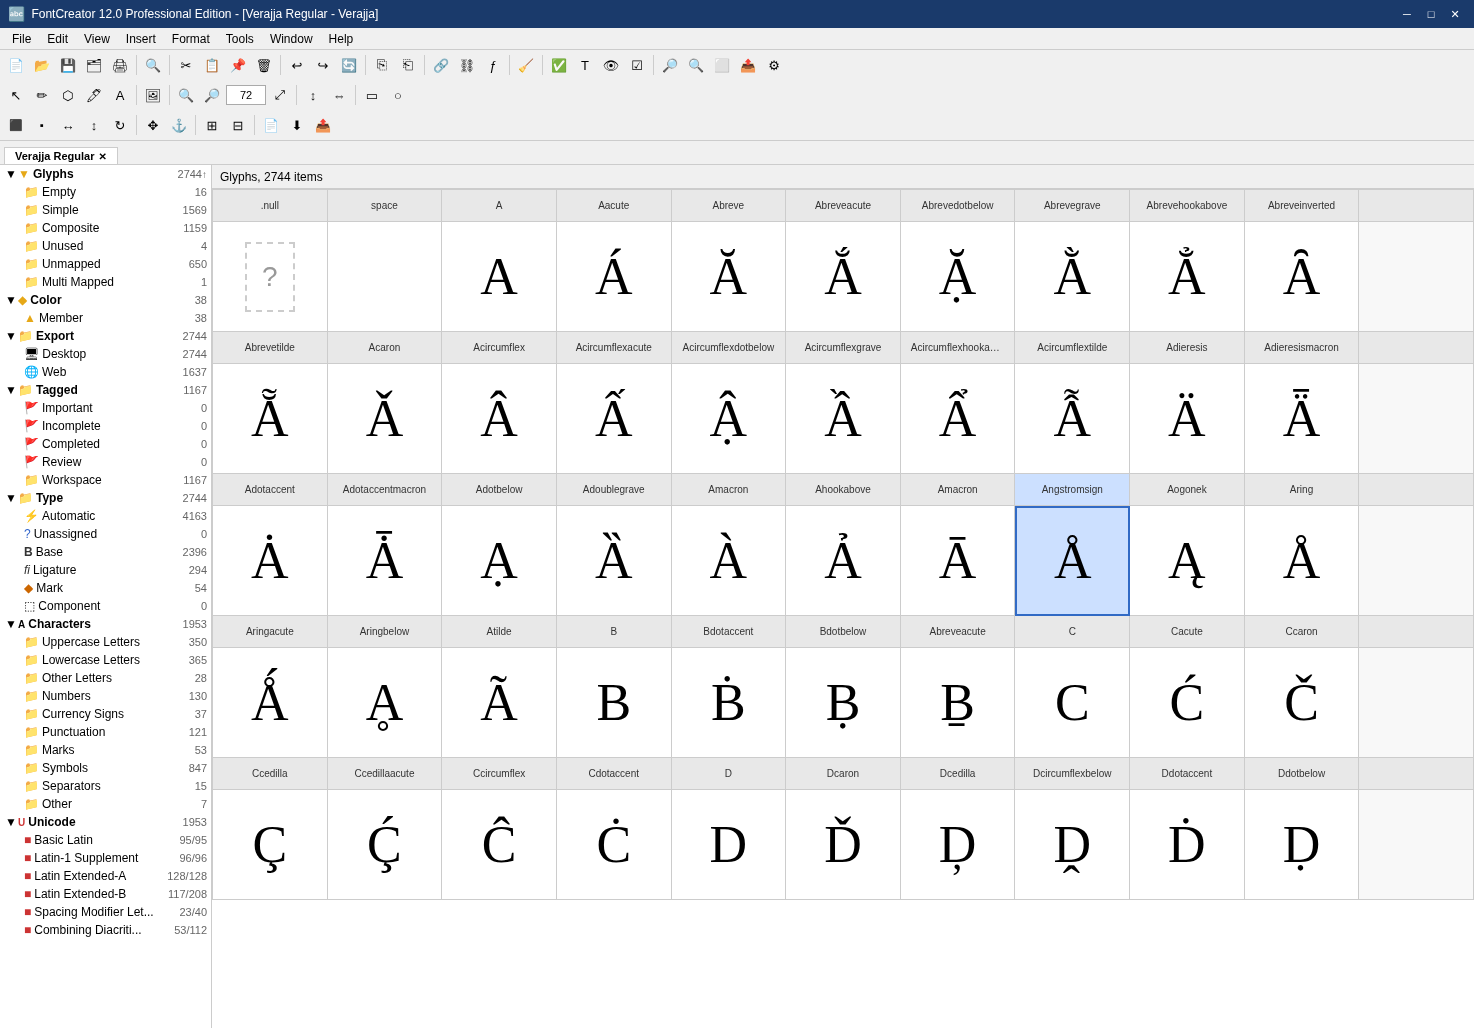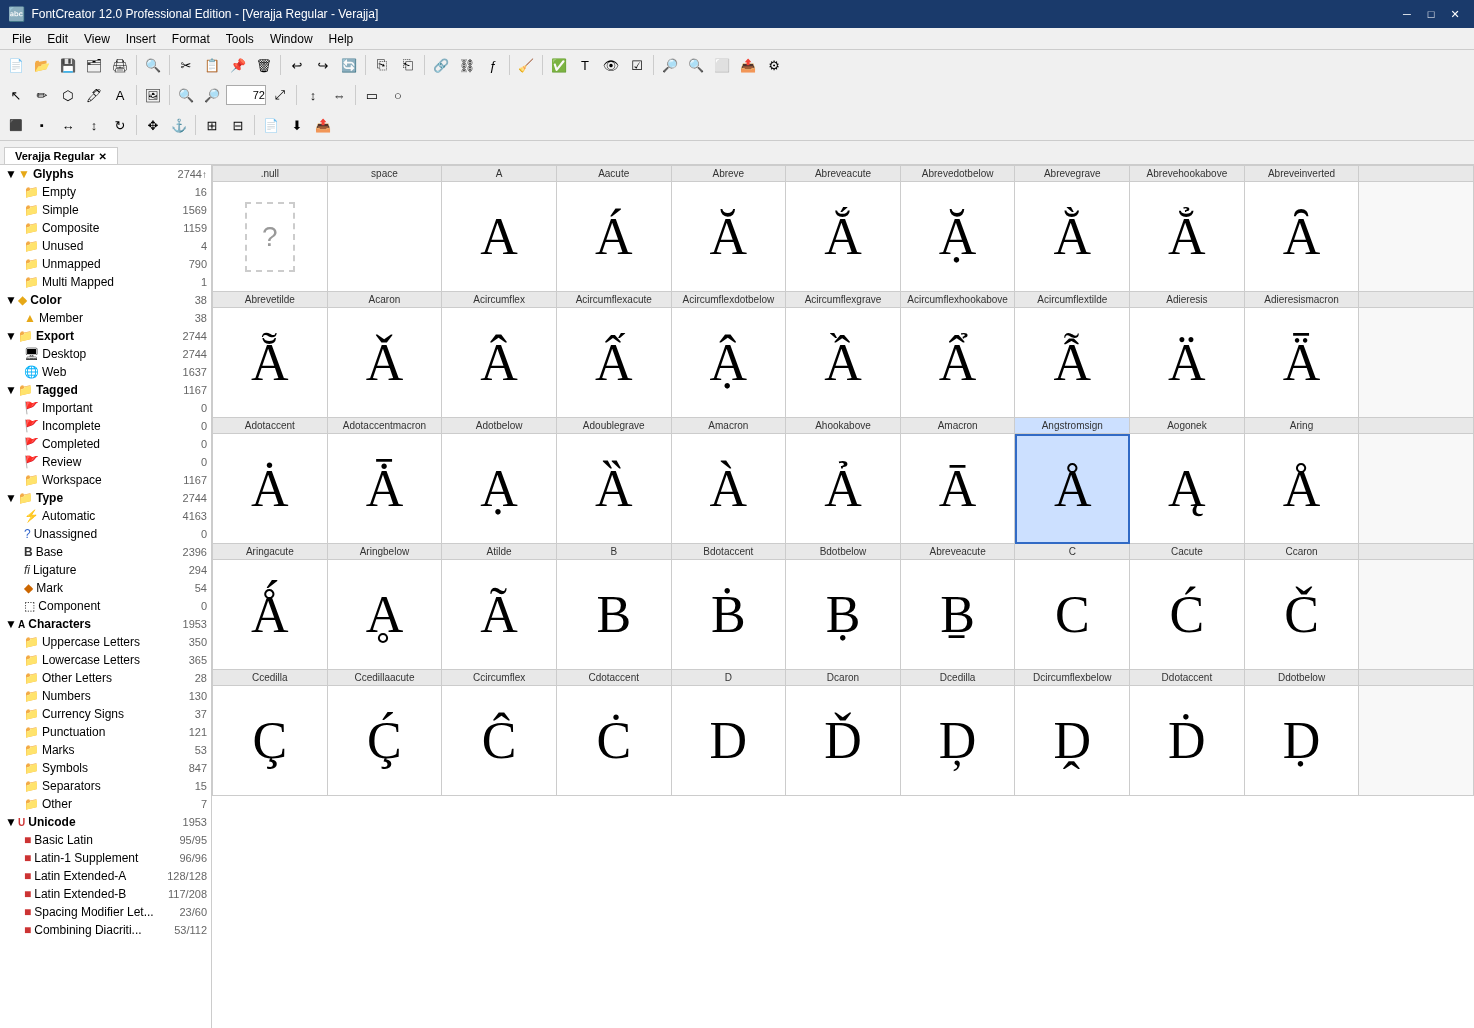--- a/index.html
+++ b/index.html
@@ -47,21 +47,21 @@
       width: 24px; height: 24px;
       display: flex; align-items: center; justify-content: center;
       cursor: pointer;
       border: 1px solid transparent;
       font-size: 13px;
       background: transparent;
     }
     .zoom-input {
       width: 40px; height: 20px;
       border: 1px solid #aaa;
-      text-align: right;
+      text-align: center;
       font-size: 11px;
     }
 
     
     .main-layout {
       display: flex;
       height: calc(1028px - 28px - 22px - 90px - 24px);
     }
 
     
@@ -139,21 +139,21 @@
     .glyph-grid {
       display: grid;
       grid-template-columns: repeat(11, 1fr);
       border-left: 1px solid #ccc;
       border-top: 1px solid #ccc;
     }
     .glyph-col-header {
       background: #e8e8e8;
       text-align: center;
       font-size: 10px;
-      padding: 2px;
+      padding: 10px;
       border-right: 1px solid #ccc;
       border-bottom: 1px solid #ccc;
       color: #333;
       overflow: hidden;
       text-overflow: ellipsis;
       white-space: nowrap;
     }
     .glyph-cell {
       border-right: 1px solid #ccc;
       border-bottom: 1px solid #ccc;
@@ -328,21 +328,21 @@
       <span class="tree-count">1159</span>
     </div>
     <div class="tree-item" style="padding-left:24px;">
       <span class="tree-icon icon-folder">📁</span>
       <span class="tree-label">Unused</span>
       <span class="tree-count">4</span>
     </div>
     <div class="tree-item" style="padding-left:24px;">
       <span class="tree-icon icon-folder">📁</span>
       <span class="tree-label">Unmapped</span>
-      <span class="tree-count">790</span>
+      <span class="tree-count">650</span>
     </div>
     <div class="tree-item" style="padding-left:24px;">
       <span class="tree-icon icon-folder">📁</span>
       <span class="tree-label">Multi Mapped</span>
       <span class="tree-count">1</span>
     </div>
 
     <div class="tree-header">
       <span class="tree-expand">▼</span>
       <span class="tree-icon" style="color:#e6a817;">◆</span>
@@ -520,30 +520,33 @@
       <span class="tree-count">128/128</span>
     </div>
     <div class="tree-item" style="padding-left:24px;">
       <span class="tree-icon" style="color:#cc3333;">■</span>
       <span class="tree-label">Latin Extended-B</span>
       <span class="tree-count">117/208</span>
     </div>
     <div class="tree-item" style="padding-left:24px;">
       <span class="tree-icon" style="color:#cc3333;">■</span>
       <span class="tree-label">Spacing Modifier Let...</span>
-      <span class="tree-count">23/60</span>
+      <span class="tree-count">23/40</span>
     </div>
     <div class="tree-item" style="padding-left:24px;">
       <span class="tree-icon" style="color:#cc3333;">■</span>
       <span class="tree-label">Combining Diacriti...</span>
       <span class="tree-count">53/112</span>
     </div>
   </div>
 
   <div class="glyph-area">
+    <div class="glyph-header">
+      <span>Glyphs, 2744 items</span>
+    </div>
     <div class="glyph-grid-container">
       <div class="glyph-grid">
 
         <div class="glyph-col-header">.null</div>
         <div class="glyph-col-header">space</div>
         <div class="glyph-col-header">A</div>
         <div class="glyph-col-header">Aacute</div>
         <div class="glyph-col-header">Abreve</div>
         <div class="glyph-col-header">Abreveacute</div>
         <div class="glyph-col-header">Abrevedotbelow</div>

